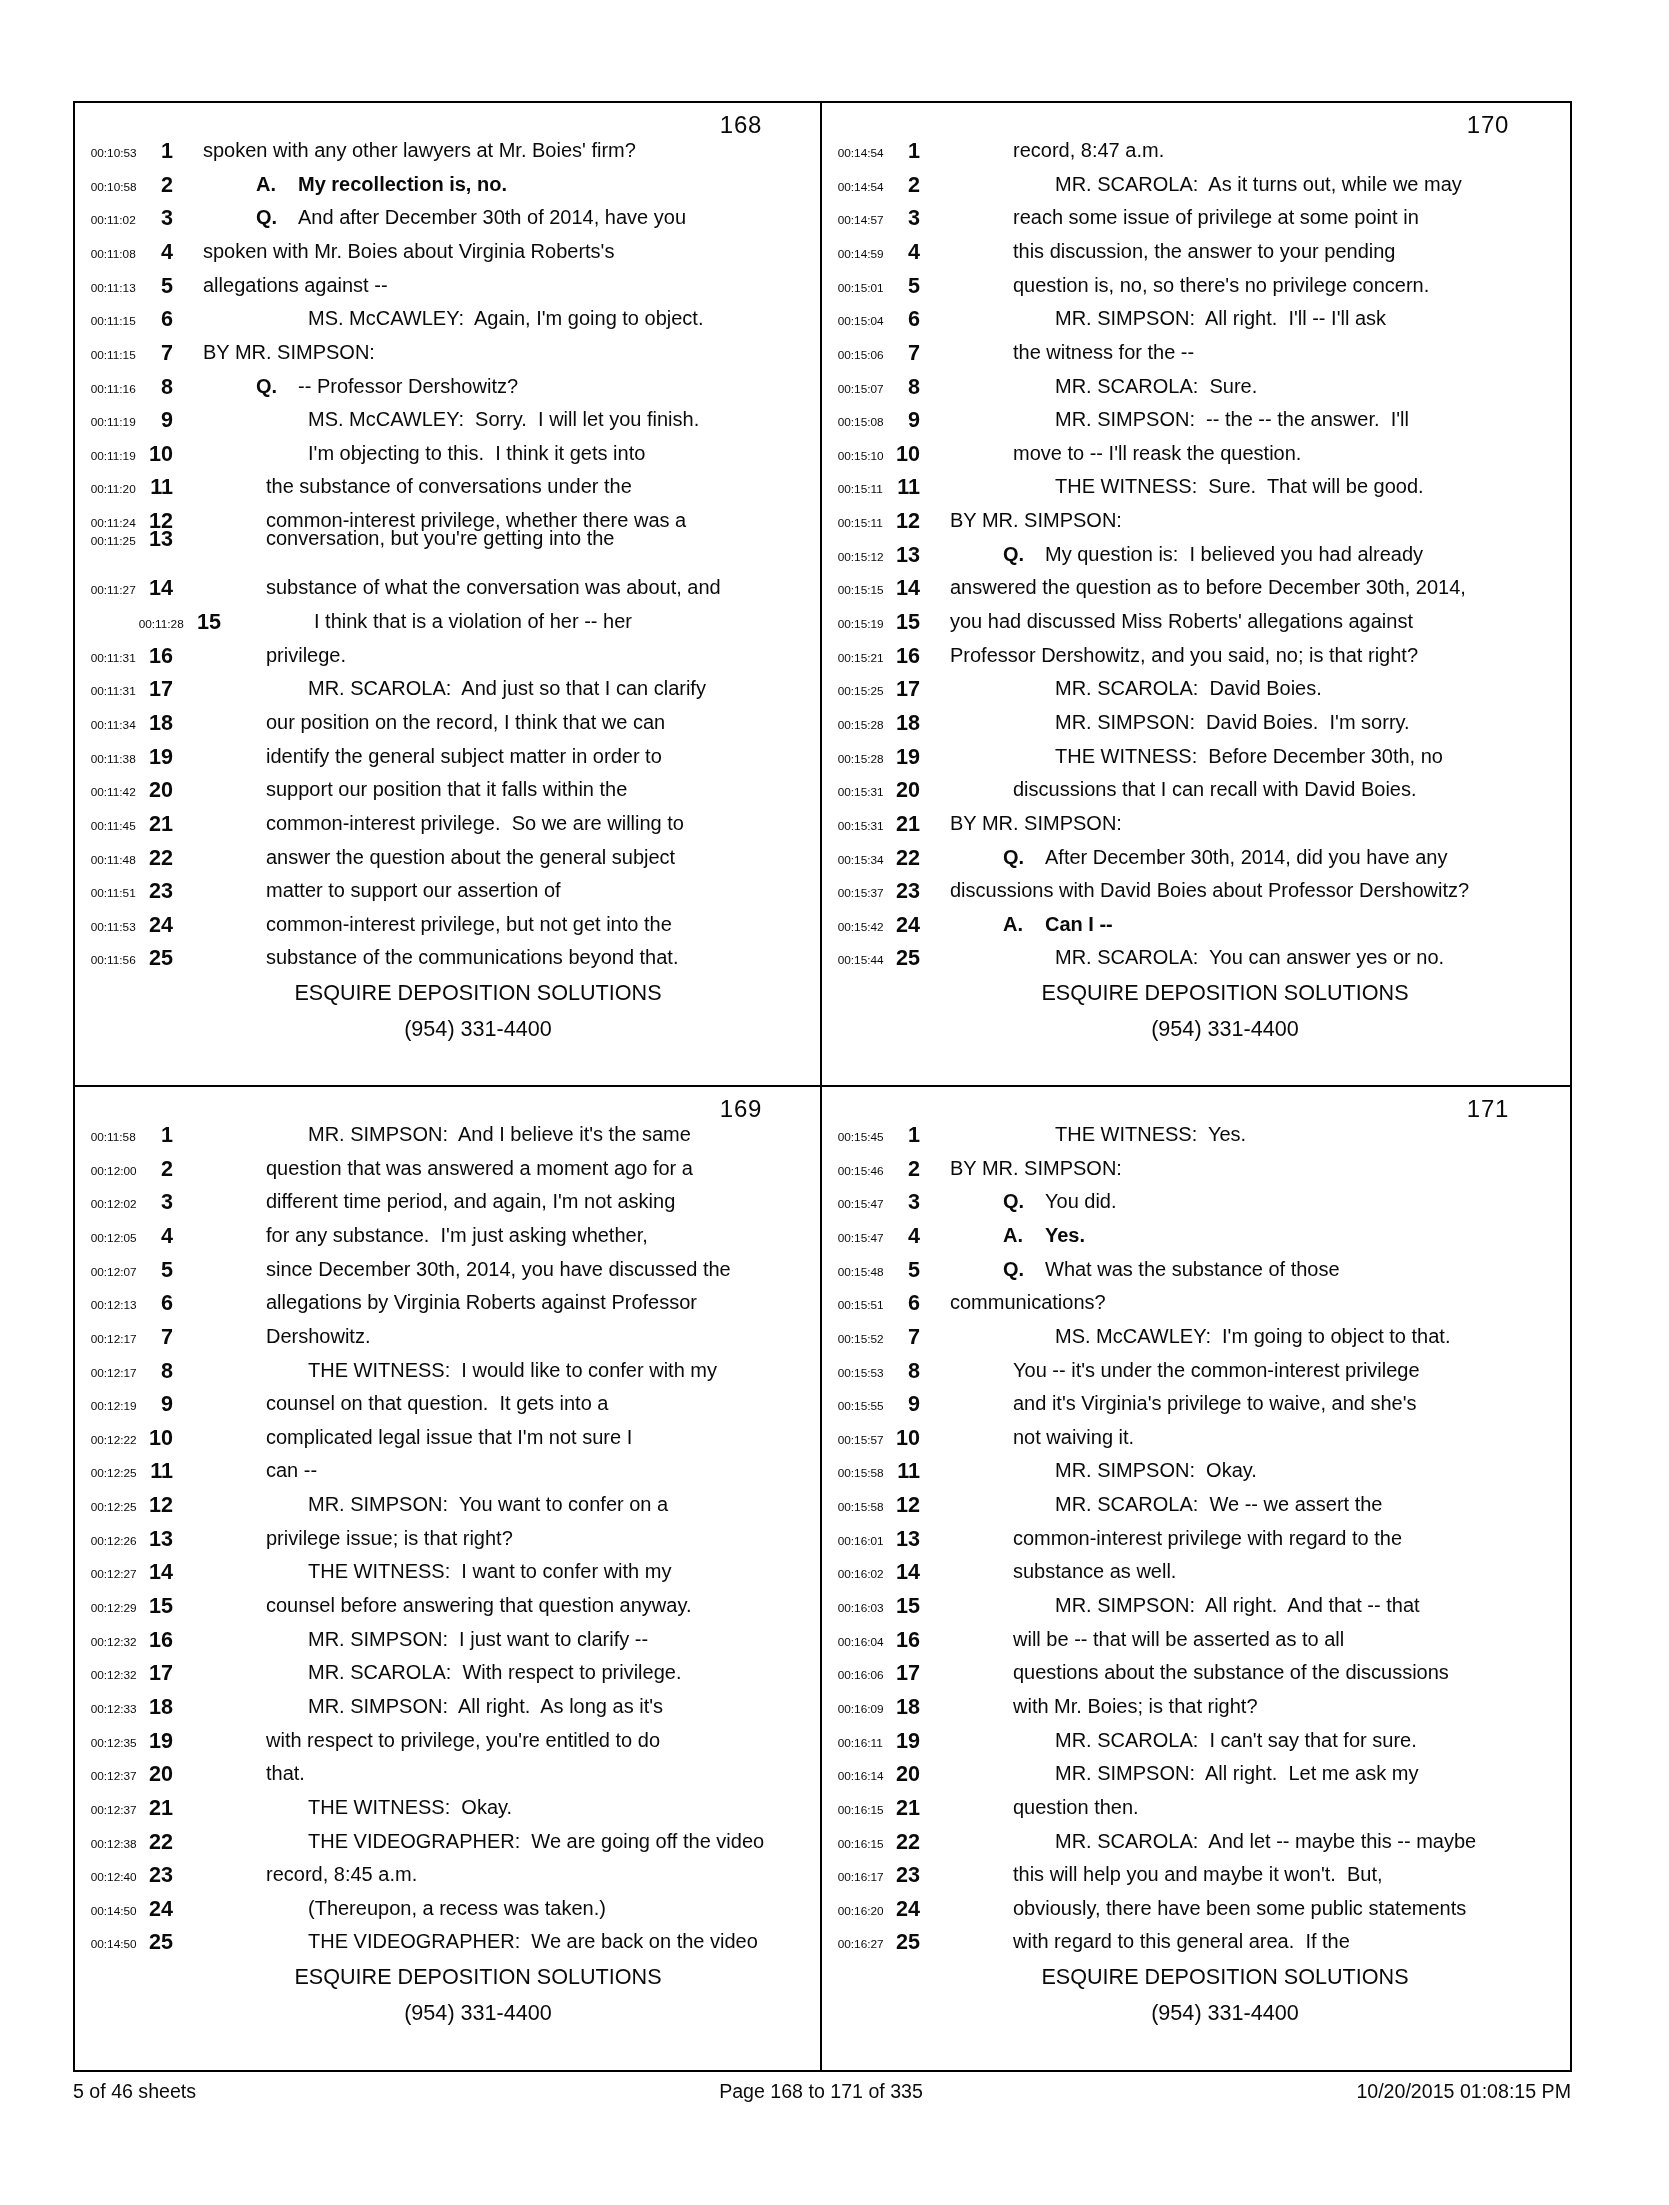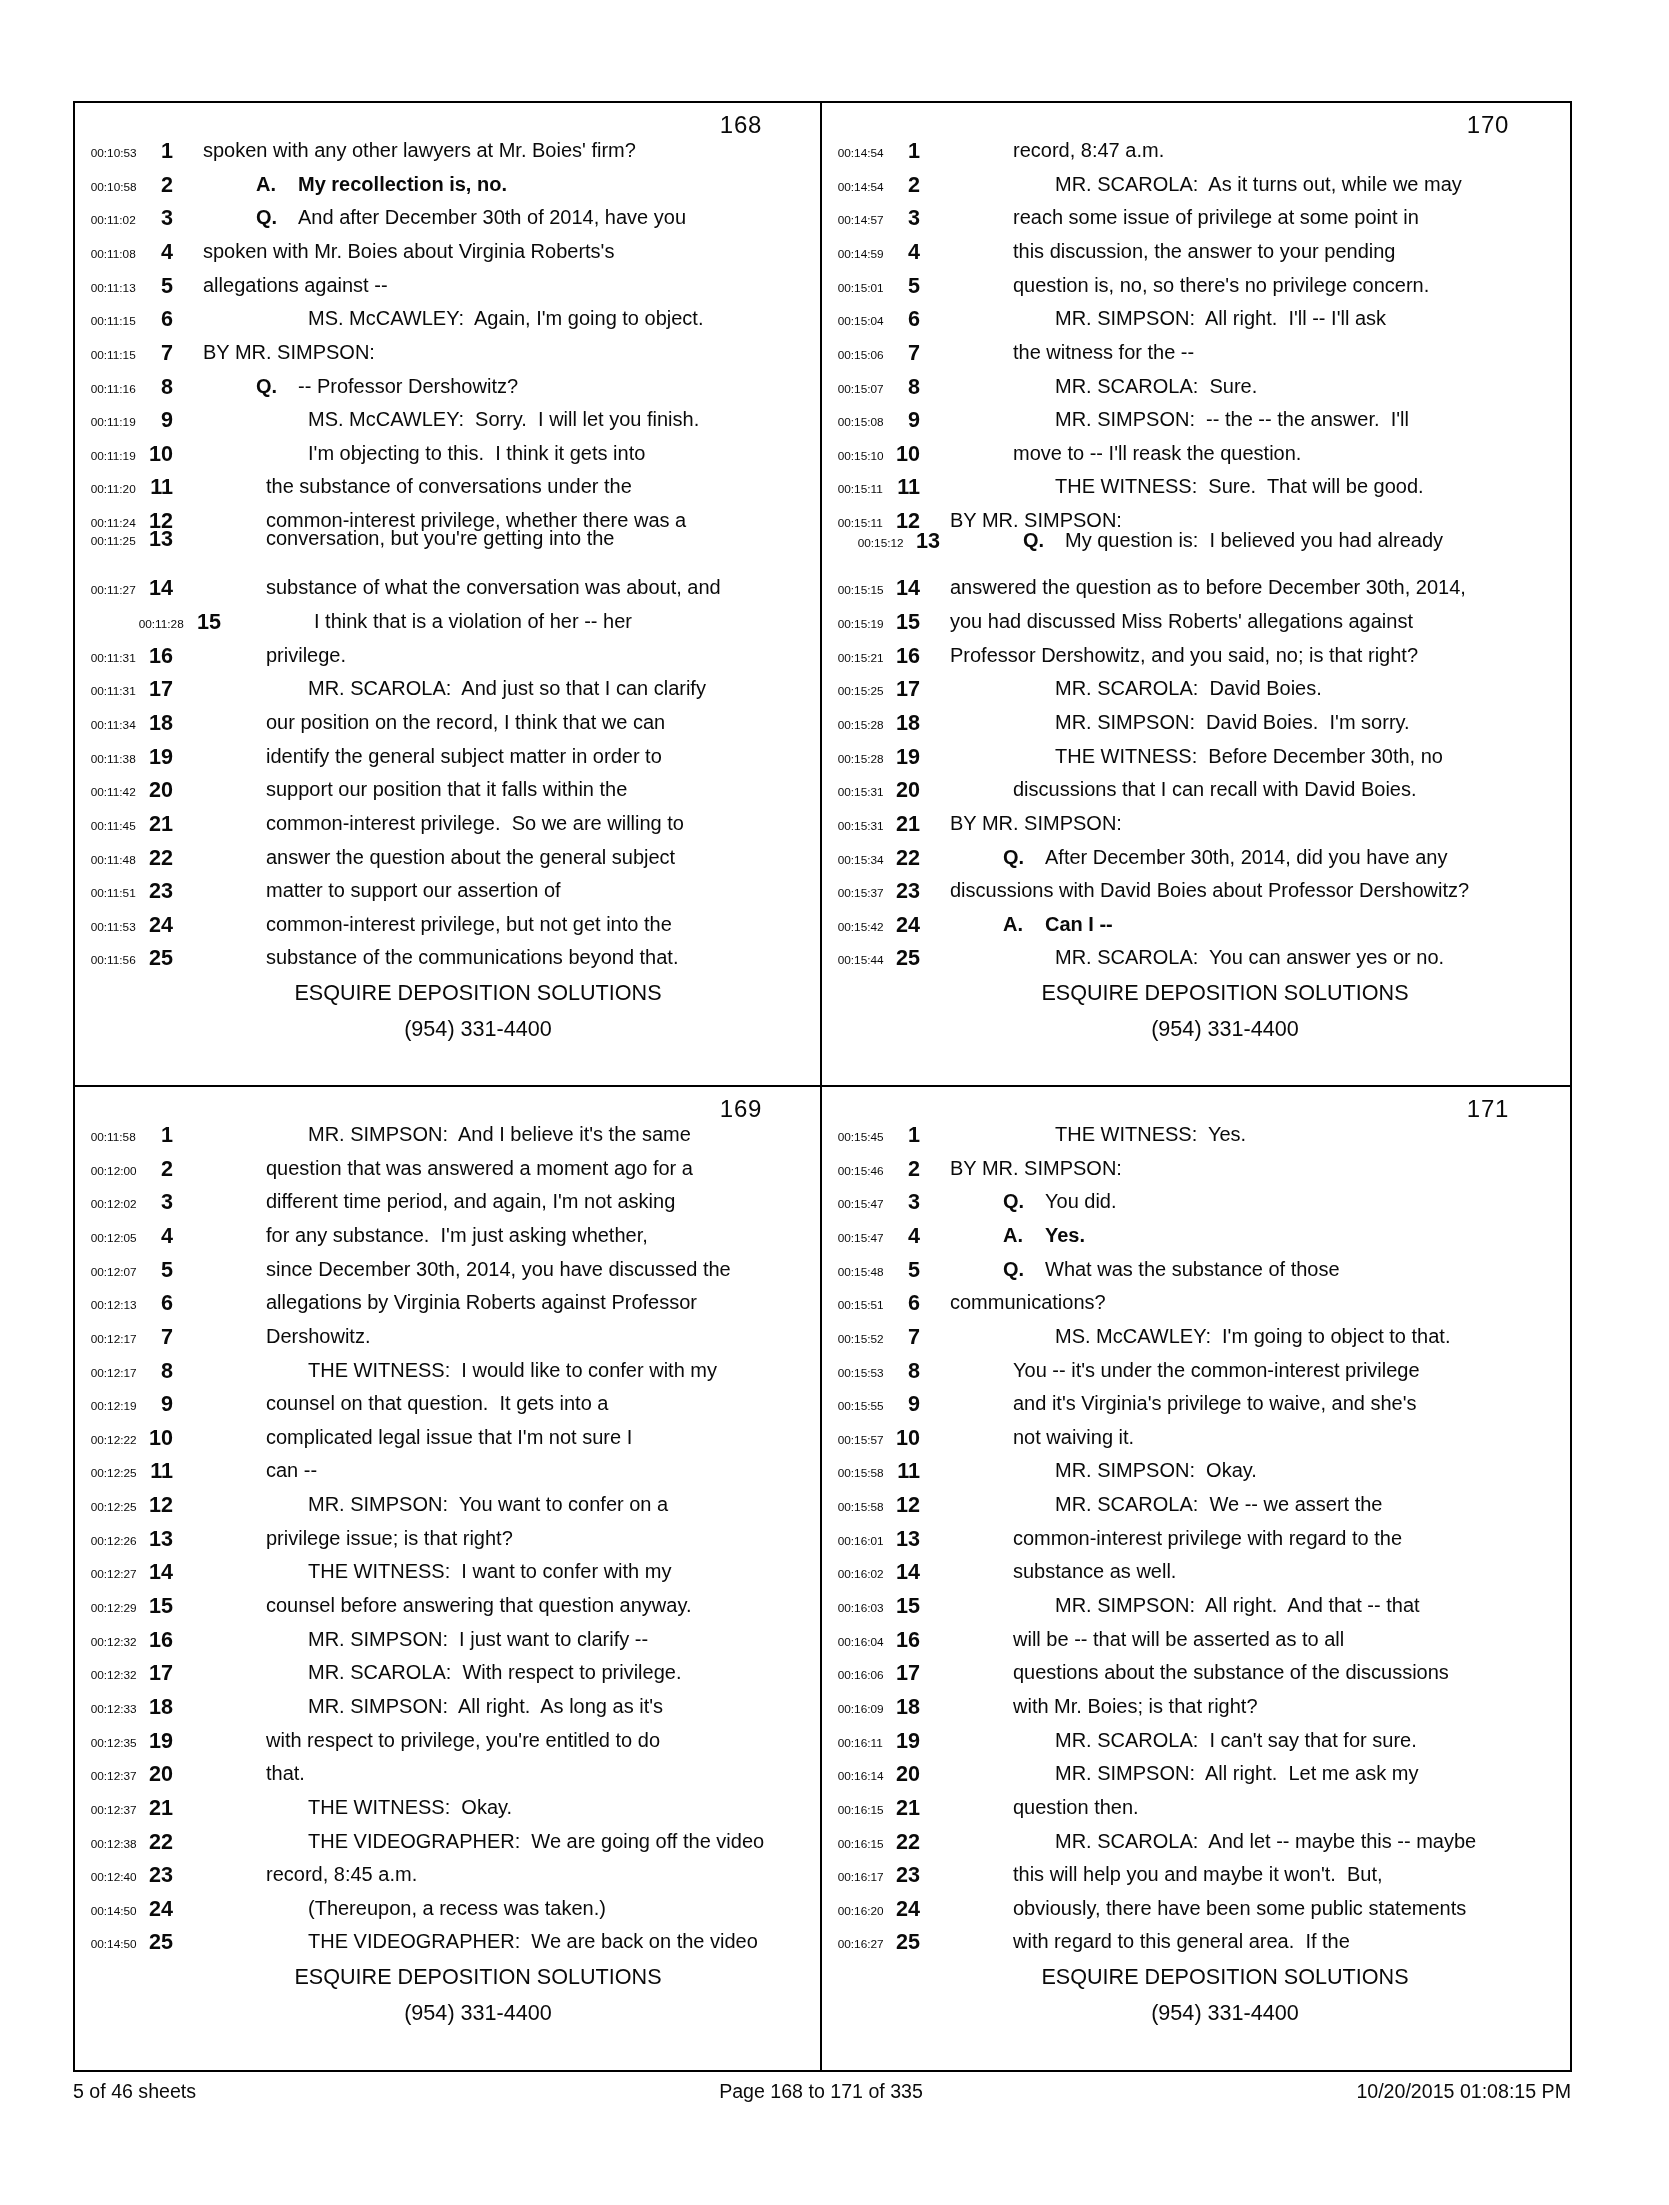--- a/index.html
+++ b/index.html
@@ -81,21 +81,21 @@
           <div class="line" style="top: 67px;"><span class="ts">00:14:57</span><span class="ln">3</span><span class="tx i1">reach some issue of privilege at some point in</span></div>
           <div class="line" style="top: 101px;"><span class="ts">00:14:59</span><span class="ln">4</span><span class="tx i1">this discussion, the answer to your pending</span></div>
           <div class="line" style="top: 135px;"><span class="ts">00:15:01</span><span class="ln">5</span><span class="tx i1">question is, no, so there's no privilege concern.</span></div>
           <div class="line" style="top: 168px;"><span class="ts">00:15:04</span><span class="ln">6</span><span class="tx i2">MR. SIMPSON:  All right.  I'll -- I'll ask</span></div>
           <div class="line" style="top: 202px;"><span class="ts">00:15:06</span><span class="ln">7</span><span class="tx i1">the witness for the --</span></div>
           <div class="line" style="top: 236px;"><span class="ts">00:15:07</span><span class="ln">8</span><span class="tx i2">MR. SCAROLA:  Sure.</span></div>
           <div class="line" style="top: 269px;"><span class="ts">00:15:08</span><span class="ln">9</span><span class="tx i2">MR. SIMPSON:  -- the -- the answer.  I'll</span></div>
           <div class="line" style="top: 303px;"><span class="ts">00:15:10</span><span class="ln">10</span><span class="tx i1">move to -- I'll reask the question.</span></div>
           <div class="line" style="top: 336px;"><span class="ts">00:15:11</span><span class="ln">11</span><span class="tx i2">THE WITNESS:  Sure.  That will be good.</span></div>
           <div class="line" style="top: 370px;"><span class="ts">00:15:11</span><span class="ln">12</span><span class="tx i0">BY MR. SIMPSON:</span></div>
-          <div class="line" style="top: 390px; margin-left: 20px;"><span class="ts">00:15:12</span><span class="ln">13</span><span class="qa">Q.</span><span class="tx iq">My question is:  I believed you had already</span></div>
+          <div class="line" style="top: 404px;"><span class="ts">00:15:12</span><span class="ln">13</span><span class="qa">Q.</span><span class="tx iq">My question is:  I believed you had already</span></div>
           <div class="line" style="top: 437px;"><span class="ts">00:15:15</span><span class="ln">14</span><span class="tx i0">answered the question as to before December 30th, 2014,</span></div>
           <div class="line" style="top: 471px;"><span class="ts">00:15:19</span><span class="ln">15</span><span class="tx i0">you had discussed Miss Roberts' allegations against</span></div>
           <div class="line" style="top: 505px;"><span class="ts">00:15:21</span><span class="ln">16</span><span class="tx i0">Professor Dershowitz, and you said, no; is that right?</span></div>
           <div class="line" style="top: 538px;"><span class="ts">00:15:25</span><span class="ln">17</span><span class="tx i2">MR. SCAROLA:  David Boies.</span></div>
           <div class="line" style="top: 572px;"><span class="ts">00:15:28</span><span class="ln">18</span><span class="tx i2">MR. SIMPSON:  David Boies.  I'm sorry.</span></div>
           <div class="line" style="top: 606px;"><span class="ts">00:15:28</span><span class="ln">19</span><span class="tx i2">THE WITNESS:  Before December 30th, no</span></div>
           <div class="line" style="top: 639px;"><span class="ts">00:15:31</span><span class="ln">20</span><span class="tx i1">discussions that I can recall with David Boies.</span></div>
           <div class="line" style="top: 673px;"><span class="ts">00:15:31</span><span class="ln">21</span><span class="tx i0">BY MR. SIMPSON:</span></div>
           <div class="line" style="top: 707px;"><span class="ts">00:15:34</span><span class="ln">22</span><span class="qa">Q.</span><span class="tx iq">After December 30th, 2014, did you have any</span></div>
           <div class="line" style="top: 740px;"><span class="ts">00:15:37</span><span class="ln">23</span><span class="tx i0">discussions with David Boies about Professor Dershowitz?</span></div>

